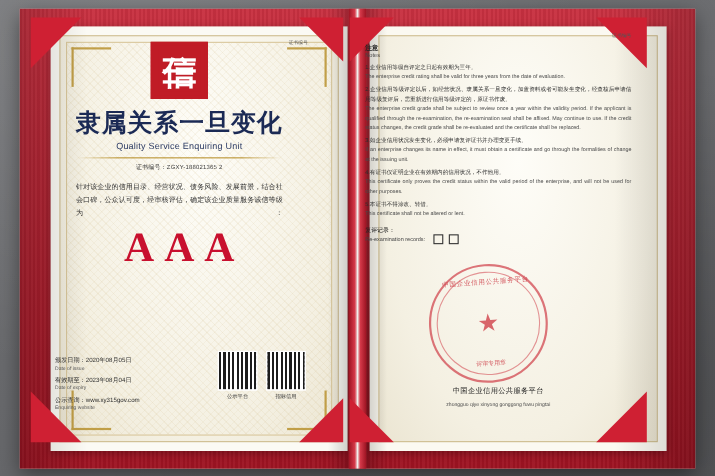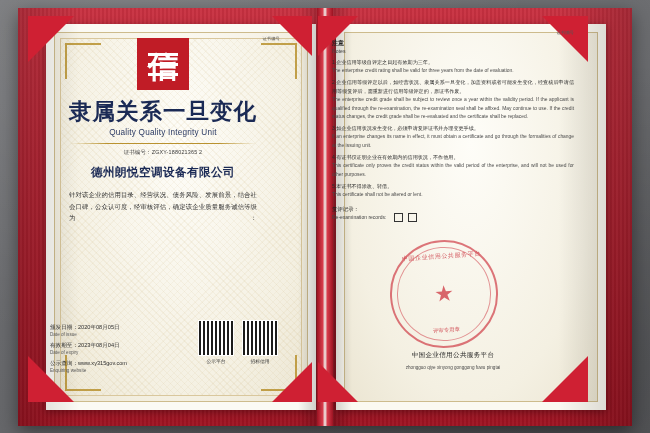--- a/index.html
+++ b/index.html
@@ -433,25 +433,25 @@
     <div class="cert-no-top">证书编号</div>
 
     <div class="seal-emblem">
       <div class="seal-glyph">信</div>
       <div class="seal-cut sc1"></div>
       <div class="seal-cut sc2"></div>
       <div class="seal-cut sc3"></div>
     </div>
 
     <div class="title-cn">隶属关系一旦变化</div>
-    <div class="title-en">Quality Quality Integrity Unit</div>
+    <div class="title-en">Quality Service Enquiring Unit</div>
     <div class="rule-gold"></div>
     <div class="cert-no">证书编号：ZGXY-188021365 2</div>
-    <div class="company">德州朗悦空调设备有限公司</div>
     <div class="body-cn">针对该企业的信用目录、经营状况、债务风险、发展前景，结合社会口碑，公众认可度，经审核评估，确定该企业质量服务诚信等级为：</div>
+    <div class="grade">AAA</div>
 
     <div class="meta-block">
       <div class="meta-row">
         <div class="meta-cn">颁发日期：2020年08月05日</div>
         <div class="meta-en">Date of issue</div>
       </div>
       <div class="meta-row">
         <div class="meta-cn">有效期至：2023年08月04日</div>
         <div class="meta-en">Date of expiry</div>
       </div>

